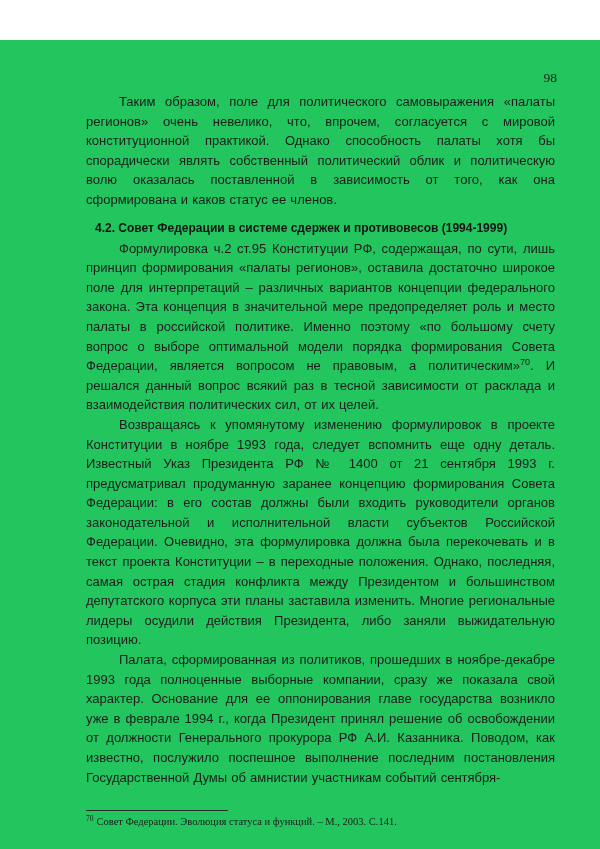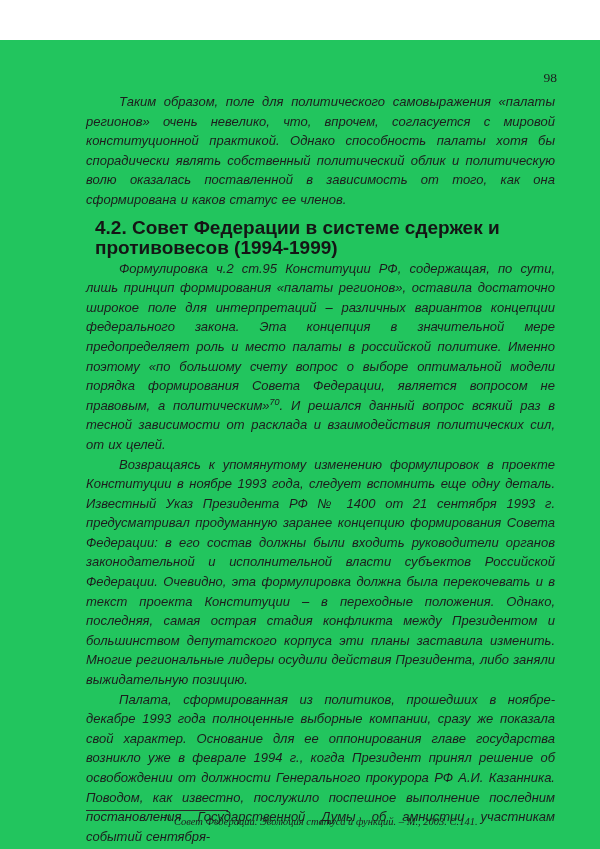--- a/index.html
+++ b/index.html
@@ -32,26 +32,25 @@
     width: 469px;
   }
   .para {
     margin: 0;
     font-size: 13px;
     line-height: 19.6px;
     text-align: justify;
     text-indent: 33px;
     hyphens: none;
     word-spacing: 0.5px;
-    font-style: italic;
   }
   .section-heading {
     margin: 8px 0 1px 0;
     padding-left: 9px;
-    font-size: 19px;
+    font-size: 12px;
     font-weight: bold;
     line-height: 20px;
     text-align: left;
     color: #151515;
   }
   .bold-lead {
     font-weight: bold;
   }
   sup.note-ref {
     font-size: 9px;
@@ -69,22 +68,21 @@
     height: 0;
     border-top: 1px solid #2a2a2a;
     margin: 0;
   }
   .footnote-text {
     margin-top: 4px;
     font-family: "Liberation Serif", serif;
     font-size: 10.5px;
     line-height: 14px;
     color: #1d1d1d;
-    text-align: center;
-    font-style: italic;
+    text-align: left;
   }
   .footnote-text sup.note-ref {
     font-size: 7.5px;
     margin-right: 3px;
   }
 </style>
 </head>
 <body>
 
 <div class="page">

